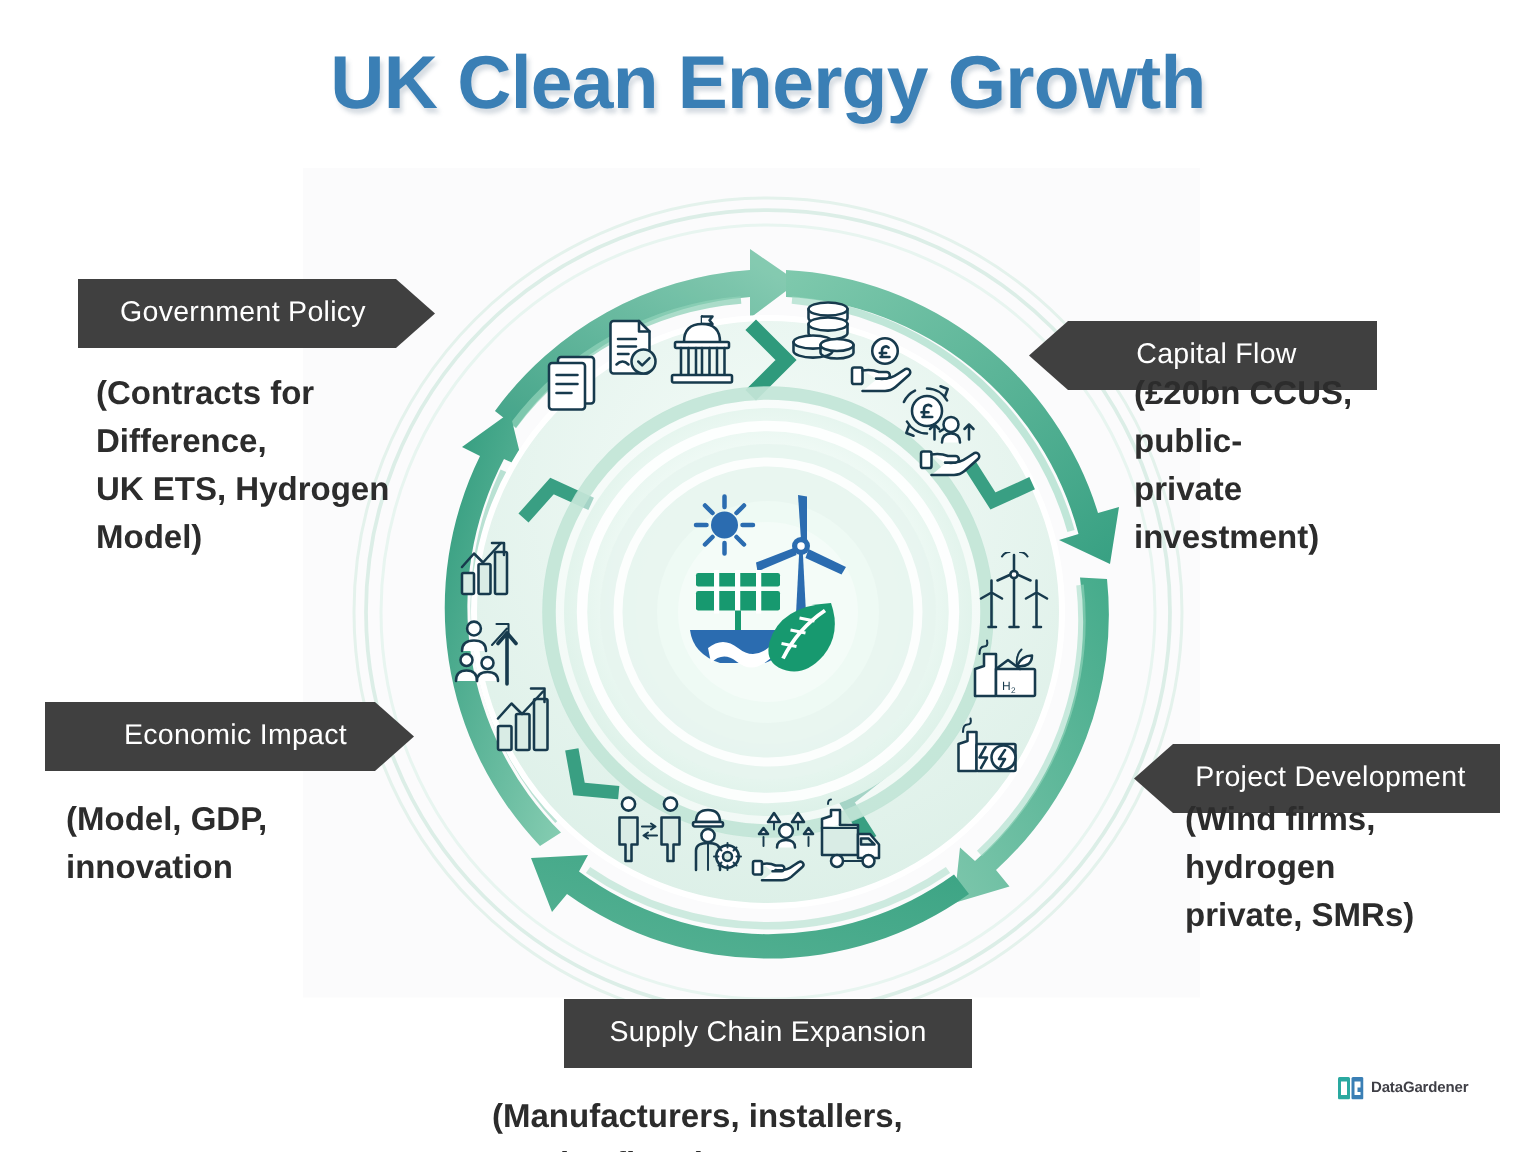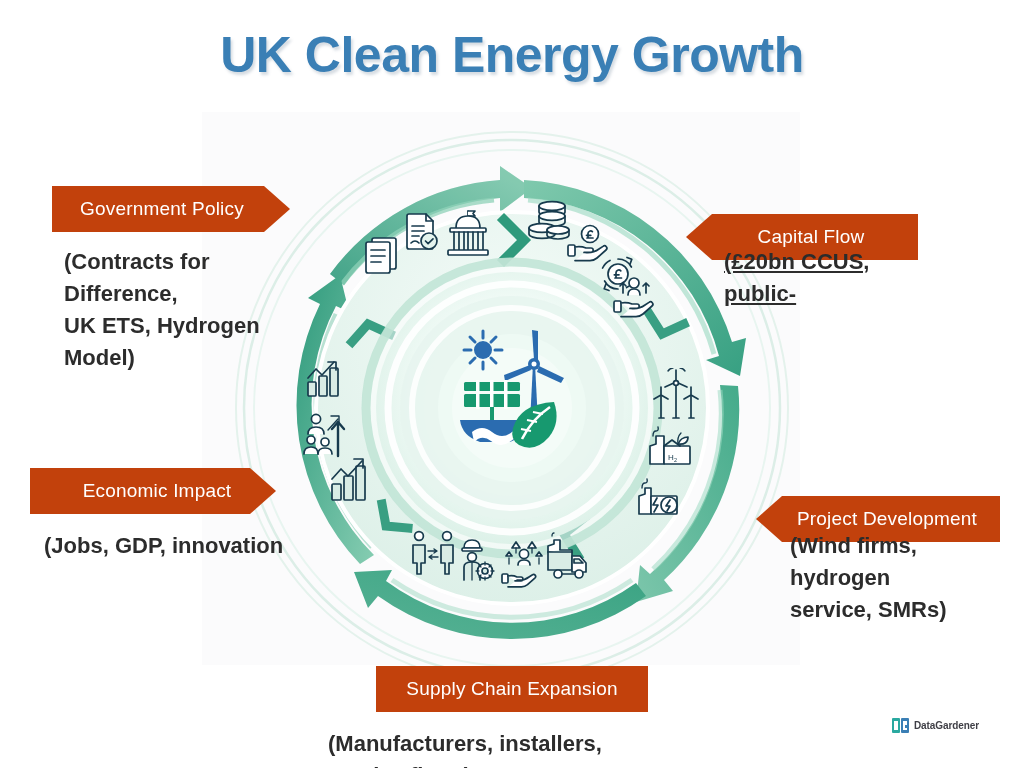--- a/index.html
+++ b/index.html
@@ -39,21 +39,21 @@
   }
   .center-emblem svg { display:block; width:140px; height:136px; }
 
   
   .icon-cluster { position: absolute; }
   .icon-cluster svg { display: block; }
 
   
   .banner {
     position: absolute;
-    background: #c2410c;
+    background: #404040;
     color: #ffffff;
     font-size: 19px;
     display: flex; align-items: center; justify-content: center;
     height: 46px;
     letter-spacing: 0.2px;
     white-space: nowrap;
   }
   .banner.point-right  { clip-path: polygon(0 0, calc(100% - 26px) 0, 100% 50%, calc(100% - 26px) 100%, 0 100%); }
   .banner.point-left   { clip-path: polygon(26px 0, 100% 0, 100% 100%, 26px 100%, 0 50%); margin-top: 28px; }
   .banner.notch-top    { clip-path: polygon(0 0, calc(50% - 22px) 0, 50% -16px, calc(50% + 22px) 0, 100% 0, 100% 100%, 0 100%); }
@@ -63,21 +63,21 @@
   .caption {
     position: absolute;
     font-size: 22px; font-weight: bold;
     color: #2c2c2c; line-height: 1.45;
   }
 
   
   #b-gov    { left: 52px;  top: 186px; width: 238px; }
   #c-gov    { left: 64px;  top: 246px; width: 240px; }
   #b-cap    { left: 686px; top: 186px; width: 232px; }
-  #c-cap    { left: 724px; top: 246px; width: 200px; text-decoration: underline; }
+  #c-cap    { left: 756px; top: 246px; width: 200px; }
   #b-eco    { left: 30px;  top: 468px; width: 246px; padding-left: 26px; }
   #c-eco    { left: 44px;  top: 530px; width: 250px; }
   #b-proj   { left: 756px; top: 468px; width: 244px; }
   #c-proj   { left: 790px; top: 530px; width: 220px; }
   #b-sup    { left: 376px; top: 666px; width: 272px; }
   #c-sup    { left: 328px; top: 728px; width: 350px; text-align: left; }
 
   
   .logo {
     position: absolute; left: 892px; top: 718px;
@@ -411,35 +411,36 @@
   <div class="caption" id="c-gov">
     <div>(Contracts for Difference,</div>
     <div>UK ETS, Hydrogen Model)</div>
   </div>
 
   <div class="banner point-left" id="b-cap">
     <span>Capital Flow</span>
   </div>
   <div class="caption" id="c-cap">
     <div>(£20bn CCUS, public-</div>
+    <div>private investment)</div>
   </div>
 
   <div class="banner point-right" id="b-eco">
     <span>Economic Impact</span>
   </div>
   <div class="caption" id="c-eco">
-    <div>(Jobs, GDP, innovation</div>
+    <div>(Model, GDP, innovation</div>
   </div>
 
   <div class="banner point-left" id="b-proj">
     <span>Project Development</span>
   </div>
   <div class="caption" id="c-proj">
     <div>(Wind firms, hydrogen</div>
-    <div>service, SMRs)</div>
+    <div>private, SMRs)</div>
   </div>
 
   <div class="banner notch-top" id="b-sup">
     <span>Supply Chain Expansion</span>
   </div>
   <div class="caption" id="c-sup">
     <div>(Manufacturers, installers, service firms)</div>
   </div>
 
   <div class="logo">

